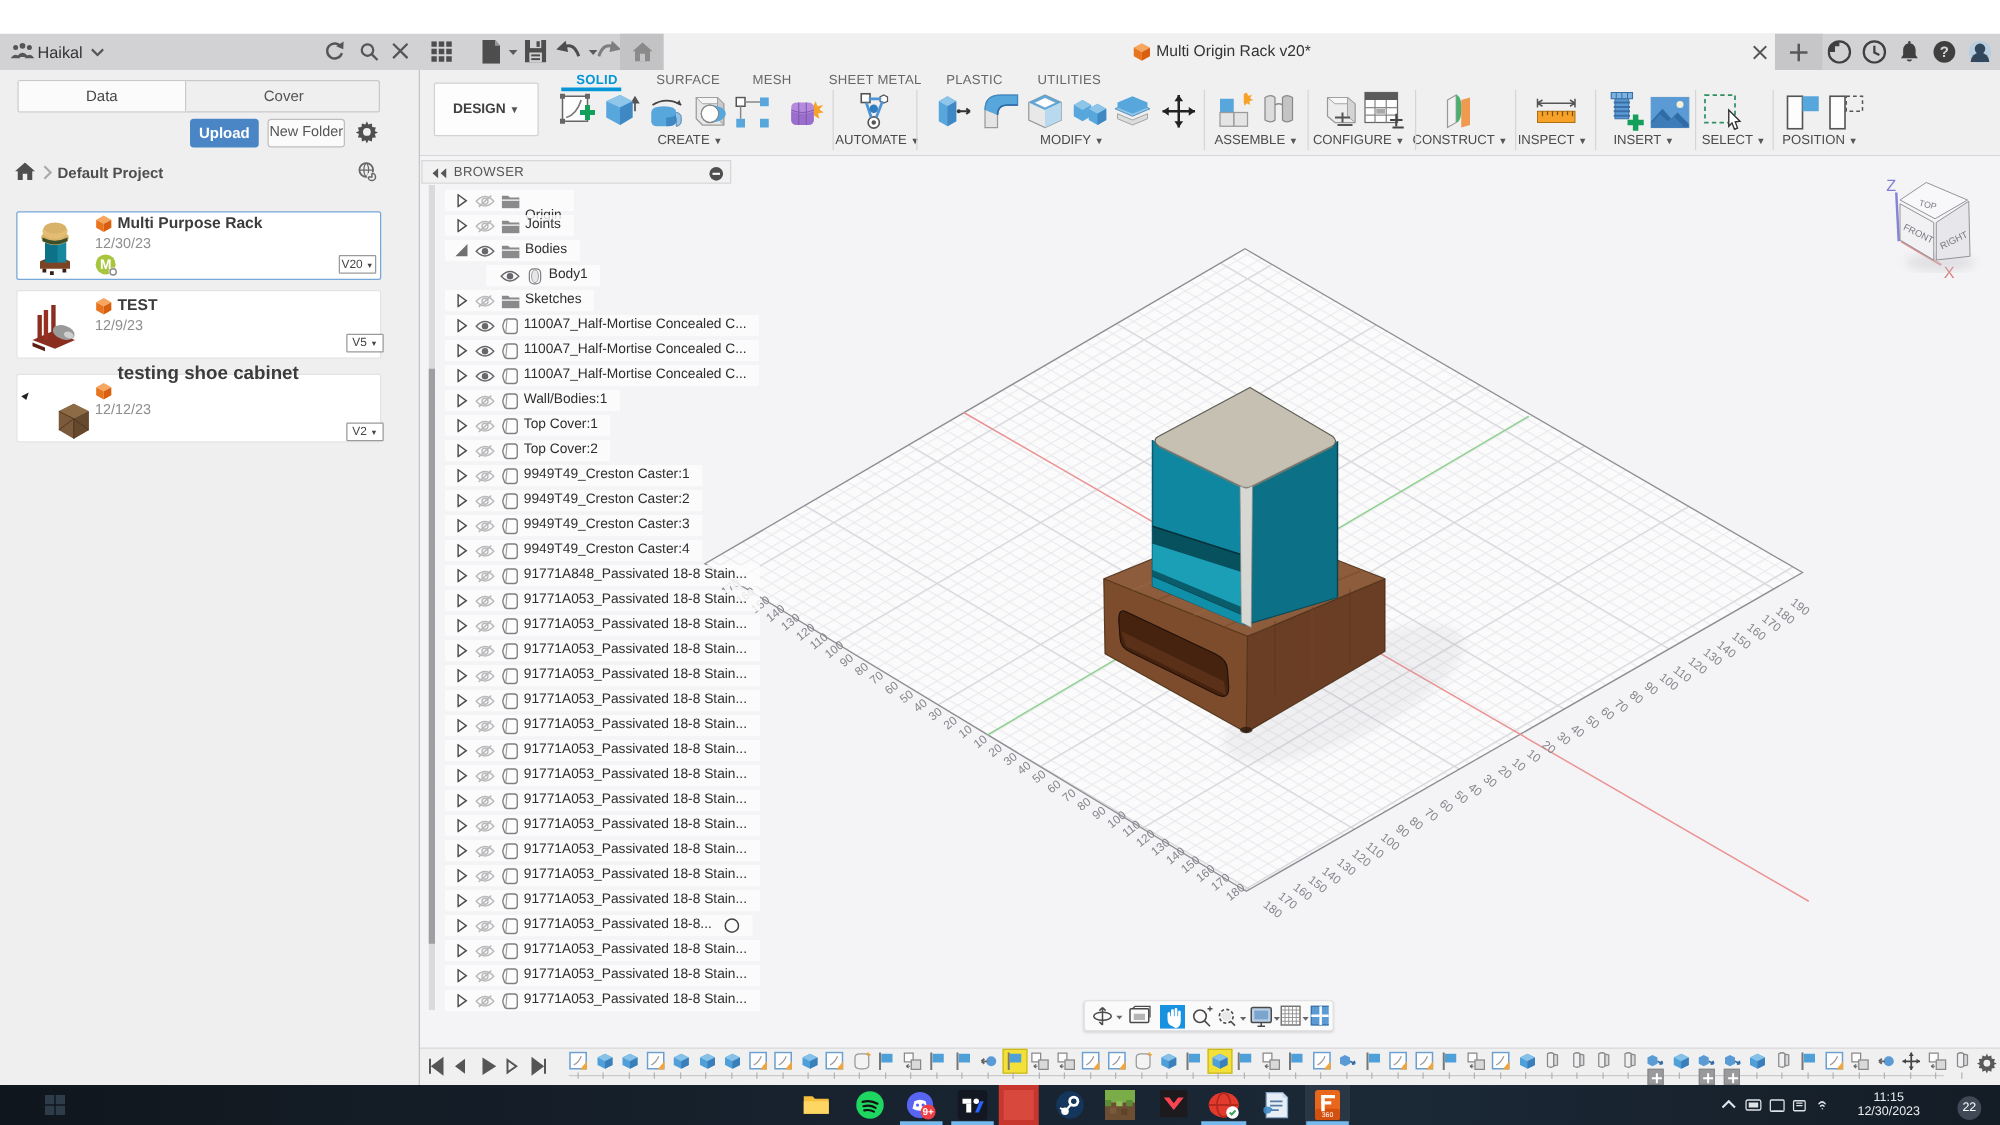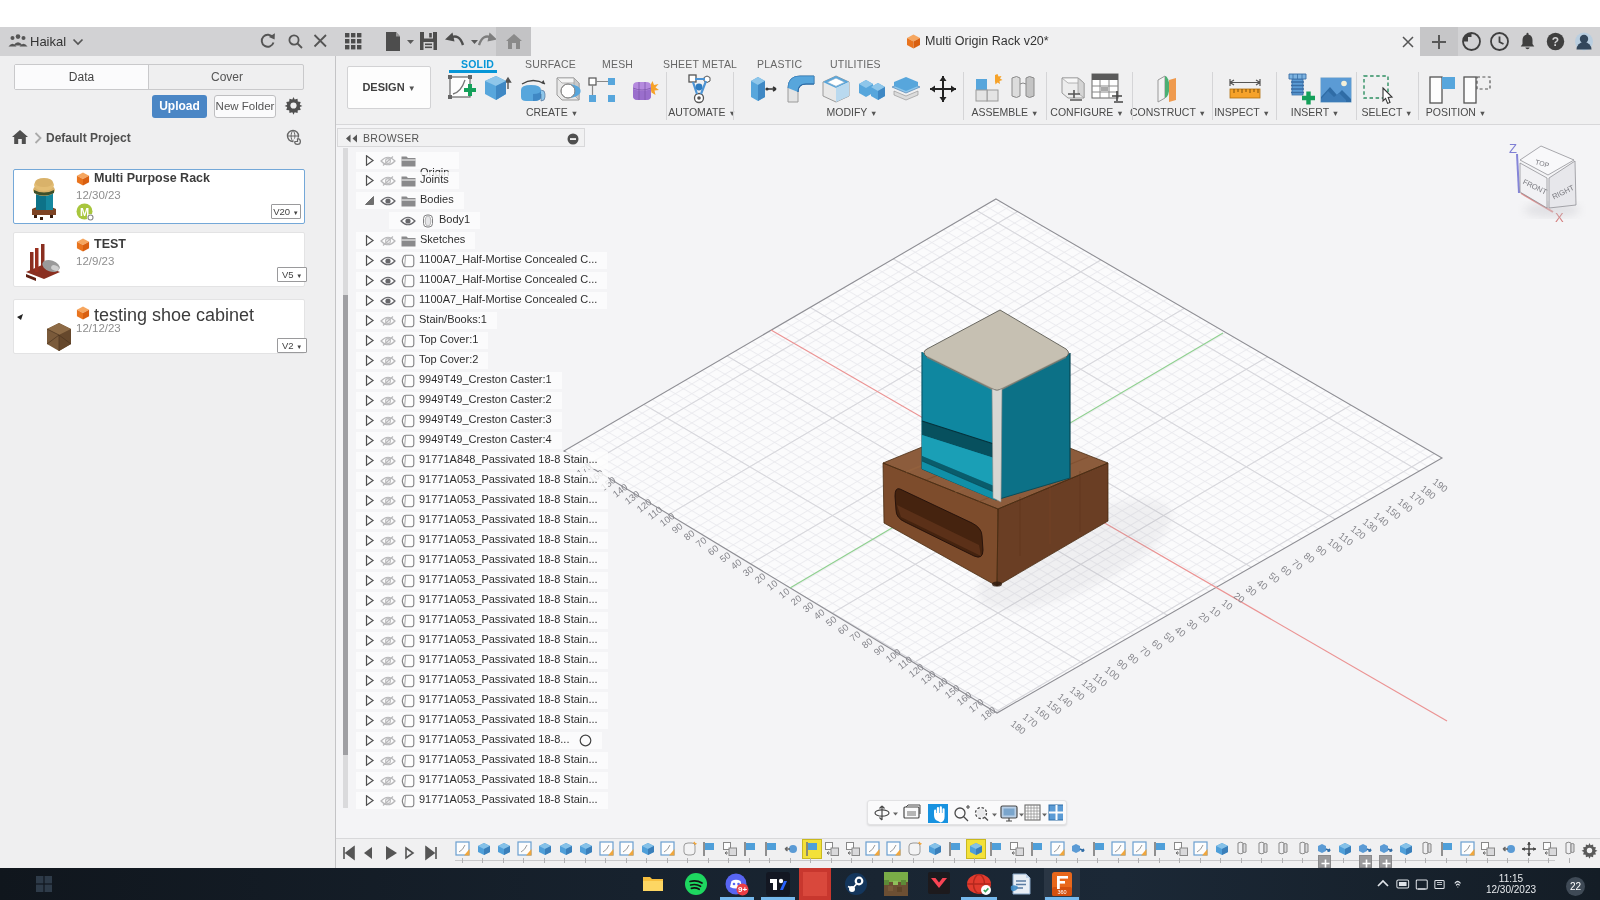--- a/index.html
+++ b/index.html
@@ -260,21 +260,21 @@
     <svg class="abs" style="left:1427px;top:74px" width="30" height="32" viewBox="0 0 30 32">
     <rect x="3" y="3" width="12" height="26" fill="#fdfdfd" stroke="#555" stroke-width="1.3"></rect>
     <rect x="15" y="3" width="13" height="12" fill="#57a6dc"></rect>
     </svg>
     <svg class="abs" style="left:1461px;top:74px" width="32" height="32" viewBox="0 0 32 32">
     <rect x="3" y="3" width="12" height="26" fill="#fdfdfd" stroke="#555" stroke-width="1.3"></rect>
     <rect x="16" y="3" width="13" height="12" fill="none" stroke="#555" stroke-width="1.2" stroke-dasharray="3 2.4"></rect>
     </svg>
     <div class="abs" style="left:502px;top:106px;width:100px;text-align:center;font-size:10.5px;color:#4a4a4a">CREATE <span style="font-size:7.5px;color:#555">▼</span></div>
     <div class="abs" style="left:652px;top:106px;width:100px;text-align:center;font-size:10.5px;color:#4a4a4a">AUTOMATE <span style="font-size:7.5px;color:#555">▼</span></div>
-    <div class="abs" style="left:802px;top:106px;width:100px;text-align:center;font-size:10.5px;color:#4a4a4a">MODIFY <span style="font-size:7.5px;color:#555">▼</span></div>
+    <div class="abs" style="left:832px;top:106px;width:100px;text-align:left;font-size:10.5px;color:#4a4a4a">MODIFY <span style="font-size:7.5px;color:#555">▼</span></div>
     <div class="abs" style="left:955px;top:106px;width:100px;text-align:center;font-size:10.5px;color:#4a4a4a">ASSEMBLE <span style="font-size:7.5px;color:#555">▼</span></div>
     <div class="abs" style="left:1037px;top:106px;width:100px;text-align:center;font-size:10.5px;color:#4a4a4a">CONFIGURE <span style="font-size:7.5px;color:#555">▼</span></div>
     <div class="abs" style="left:1118px;top:106px;width:100px;text-align:center;font-size:10.5px;color:#4a4a4a">CONSTRUCT <span style="font-size:7.5px;color:#555">▼</span></div>
     <div class="abs" style="left:1192px;top:106px;width:100px;text-align:center;font-size:10.5px;color:#4a4a4a">INSPECT <span style="font-size:7.5px;color:#555">▼</span></div>
     <div class="abs" style="left:1265px;top:106px;width:100px;text-align:center;font-size:10.5px;color:#4a4a4a">INSERT <span style="font-size:7.5px;color:#555">▼</span></div>
     <div class="abs" style="left:1337px;top:106px;width:100px;text-align:center;font-size:10.5px;color:#4a4a4a">SELECT <span style="font-size:7.5px;color:#555">▼</span></div>
     <div class="abs" style="left:1406px;top:106px;width:100px;text-align:center;font-size:10.5px;color:#4a4a4a">POSITION <span style="font-size:7.5px;color:#555">▼</span></div>
     <div class="abs" style="left:666px;top:72px;width:1px;height:48px;background:#d5d5d7"></div>
     <div class="abs" style="left:733px;top:72px;width:1px;height:48px;background:#d5d5d7"></div>
     <div class="abs" style="left:963px;top:72px;width:1px;height:48px;background:#d5d5d7"></div>
@@ -366,21 +366,21 @@
   <path d="M13 1 L25 7 L25 22 L13 29 L1 22 L1 7 Z" fill="#7a5a3a"></path>
   <path d="M1 7 L13 13 L25 7 L13 1 Z" fill="#8d6b46"></path>
   <path d="M13 13 L25 7 L25 22 L13 29 Z" fill="#66482c"></path>
   <path d="M1 7 L13 13 M13 13 L13 29 M1 22 L13 13 M25 22 L13 13" stroke="#4a3320" stroke-width="0.7"></path>
 </svg>
 <svg class="abs" style="left:76px;top:306px" width="14" height="14" viewBox="0 0 15 15">
    <path d="M7.5 0.5 L14 4 L7.5 7.5 L1 4 Z" fill="#f6a65f"></path>
    <path d="M1 4 L7.5 7.5 L7.5 14.5 L1 11 Z" fill="#e9741e"></path>
    <path d="M14 4 L7.5 7.5 L7.5 14.5 L14 11 Z" fill="#d95f10"></path>
     </svg>
-<div class="abs" style="left:94px;top:305px;font-size:18px;font-weight:normal;color:#3c3c3c">testing shoe cabinet</div>
+<div class="abs" style="left:94px;top:290px;font-size:15px;font-weight:bold;color:#3c3c3c">testing shoe cabinet</div>
 <div class="abs" style="left:76px;top:322px;font-size:11.5px;color:#8e8e8e">12/12/23</div>
 <div class="abs" style="left:277px;top:338px;width:30px;height:15px;background:#fff;border:1px solid #9a9a9c;border-radius:1px;font-size:9.5px;color:#444;text-align:center;line-height:14px">V2 <span style="font-size:6px">▼</span></div>
 
 <svg class="abs" style="left:336px;top:125px" width="1264" height="713" viewBox="0 0 1264 713">
 <defs>
  <pattern id="mA" width="20" height="8.4" patternUnits="userSpaceOnUse" patternTransform="rotate(30.5)">
    <rect width="20" height="8.4" fill="none"></rect>
           <line x1="0" y1="0.5" x2="20" y2="0.5" stroke="#eaeaee" stroke-width="0.9"></line>
  </pattern>
  <pattern id="mB" width="20" height="8.4" patternUnits="userSpaceOnUse" patternTransform="rotate(-30.5)">
@@ -681,21 +681,21 @@
       </svg>
       <svg width="16" height="12" viewBox="0 0 16 12" style="margin:3px 3px 0 3px">
         <path d="M1 6 Q8 -1.5 15 6 Q8 13.5 1 6 Z" fill="none" stroke="#b9b9bb" stroke-width="1.2"></path>
         <circle cx="8" cy="6" r="2.4" fill="none" stroke="#b9b9bb" stroke-width="1.1"></circle>
         <line x1="3" y1="10.5" x2="13" y2="1.5" stroke="#b9b9bb" stroke-width="1.2"></line>
       </svg>
       <svg width="14" height="14" viewBox="0 0 14 14" style="margin:2px 4px 0 2px">
         <path d="M5 1.2 L11 1.2 Q12.8 1.6 12.8 3.4 L12.8 10.6 Q12.8 12.4 11 12.8 L5 12.8 Q3 12.8 2.4 11 L1.4 8 Q1.2 7 1.4 6 L2.4 3 Q3 1.2 5 1.2 Z" fill="#fdfdfd" stroke="#7f7f81" stroke-width="1.1"></path>
         <path d="M4.6 1.4 L3.6 12.6" stroke="#9a9a9c" stroke-width="0.9" fill="none"></path>
       </svg>
-      <span style="margin-top:1px">Stain/Books:1</span>
+      <span style="margin-top:1px">Wall/Bodies:1</span>
     </div>
     <div class="abs" style="left:356px;top:332px;height:17px;display:inline-flex;align-items:flex-start;background:rgba(252,252,253,0.82);padding:0 10px 0 8px;font-size:11px;color:#2e2e2e;white-space:nowrap">
       <svg width="11" height="11" viewBox="0 0 11 11" style="margin:3px 2px 0 0">
         <path d="M2.5 0.8 L9 5.5 L2.5 10.2 Z" fill="none" stroke="#4f4f4f" stroke-width="1.2"></path>
       </svg>
       <svg width="16" height="12" viewBox="0 0 16 12" style="margin:3px 3px 0 3px">
         <path d="M1 6 Q8 -1.5 15 6 Q8 13.5 1 6 Z" fill="none" stroke="#b9b9bb" stroke-width="1.2"></path>
         <circle cx="8" cy="6" r="2.4" fill="none" stroke="#b9b9bb" stroke-width="1.1"></circle>
         <line x1="3" y1="10.5" x2="13" y2="1.5" stroke="#b9b9bb" stroke-width="1.2"></line>
       </svg>

